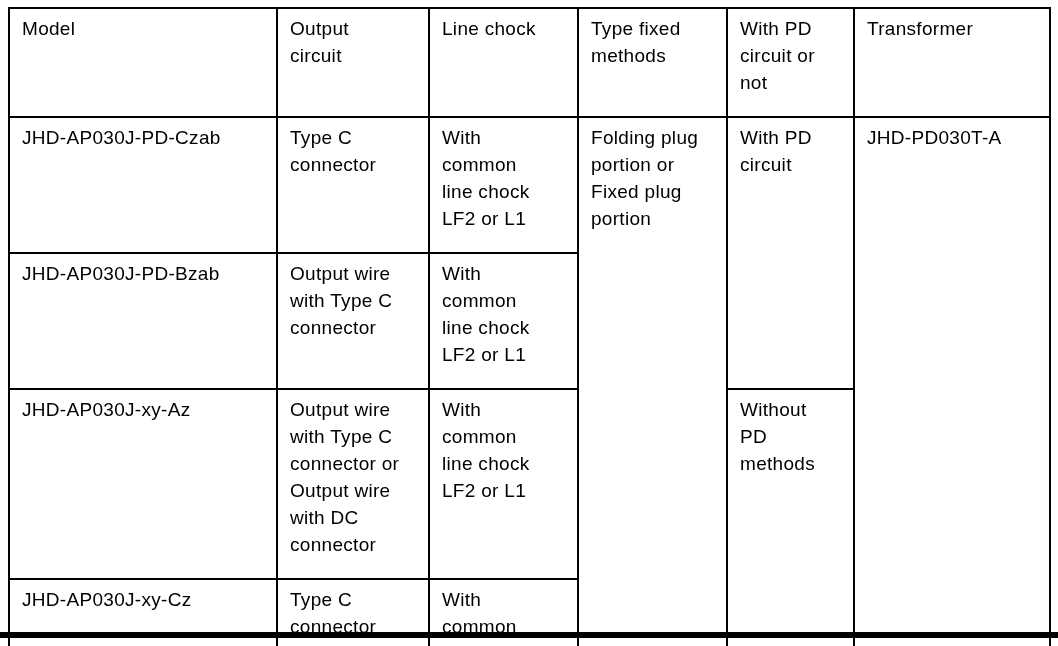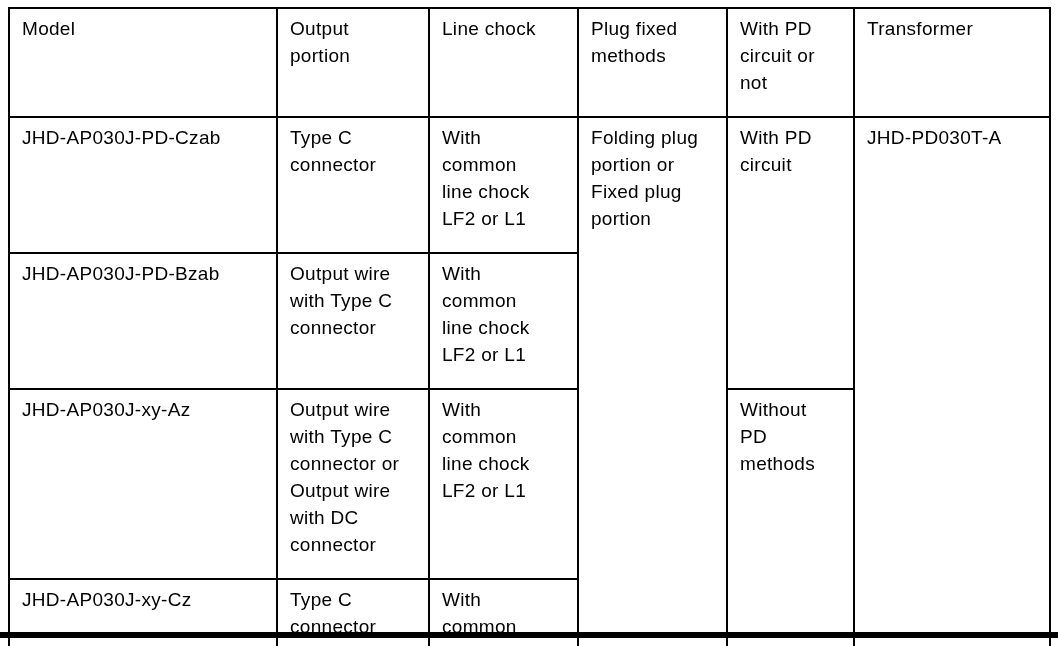--- a/index.html
+++ b/index.html
@@ -55,23 +55,23 @@
       <col style="width:152px">
       <col style="width:149px">
       <col style="width:149px">
       <col style="width:127px">
       <col style="width:196px">
     </colgroup>
     <tbody>
       <tr style="height:90px">
         <td>Model</td>
         <td>Output
-portion</td>
+circuit</td>
         <td>Line chock</td>
-        <td>Plug fixed
+        <td>Type fixed
 methods</td>
         <td>With PD
 circuit or
 not</td>
         <td>Transformer</td>
       </tr>
       <tr style="height:123px">
         <td>JHD-AP030J-PD-Czab</td>
         <td>Type C
 connector</td>

